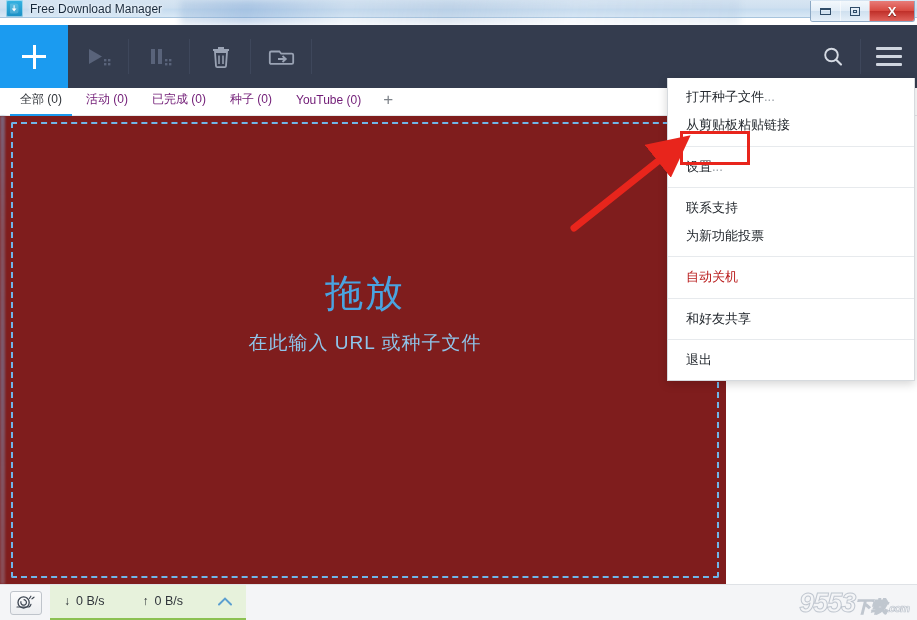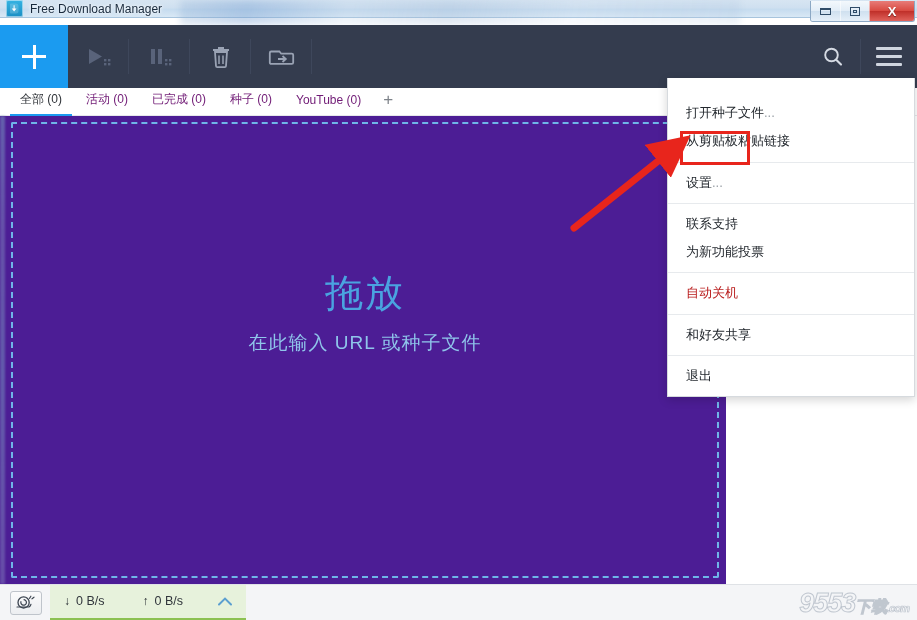--- a/index.html
+++ b/index.html
@@ -131,21 +131,21 @@
   }
   .tab.active { color: #2f3338; border-bottom-color: #1b9bf0; }
   .tab-add {
     font-size: 17px; color: #7d8289; padding: 0 10px 4px 8px;
     cursor: pointer; line-height: 1;
   }
 
   
   .content {
     position: absolute; left: 0; top: 116px; width: 726px; height: 468px;
-    background: #4c1d95;
+    background: #7f1d1d;
   }
   .dropzone {
     position: absolute; left: 11px; top: 6px; right: 7px; bottom: 6px;
     border: 2px dashed #6fb6e8;
     border-radius: 2px;
     display: flex; flex-direction: column;
     align-items: center; justify-content: center;
   }
   .dz-title {
     font-size: 38px; color: #4aa3e0; font-weight: normal;
@@ -204,21 +204,21 @@
   .watermark .wm-cn { font-size: 16px; -webkit-text-stroke-width: 1px; letter-spacing: 0; }
   .watermark .wm-com { font-size: 11px; -webkit-text-stroke-width: 0.7px; }
 
   
   .menu {
     position: absolute; left: 667px; top: 78px; width: 248px;
     background: #ffffff;
     border: 1px solid #d6dade;
     border-top: none;
     box-shadow: 0 3px 9px rgba(0,0,0,0.17);
-    padding: 21px 0 6px 0;
+    padding: 5px 0 6px 0;
     z-index: 40;
   }
   .mi {
     font-size: 13px; color: #23282e;
     padding: 6px 14px 6px 18px;
     white-space: nowrap; cursor: pointer; line-height: 1.25;
   }
   .mi.disabled { color: #b91c1c; cursor: default; }
   .mi .dots { color: #9aa0a7; }
   .mi-sep { height: 1px; background: #e7eaed; margin: 6px 0; }

